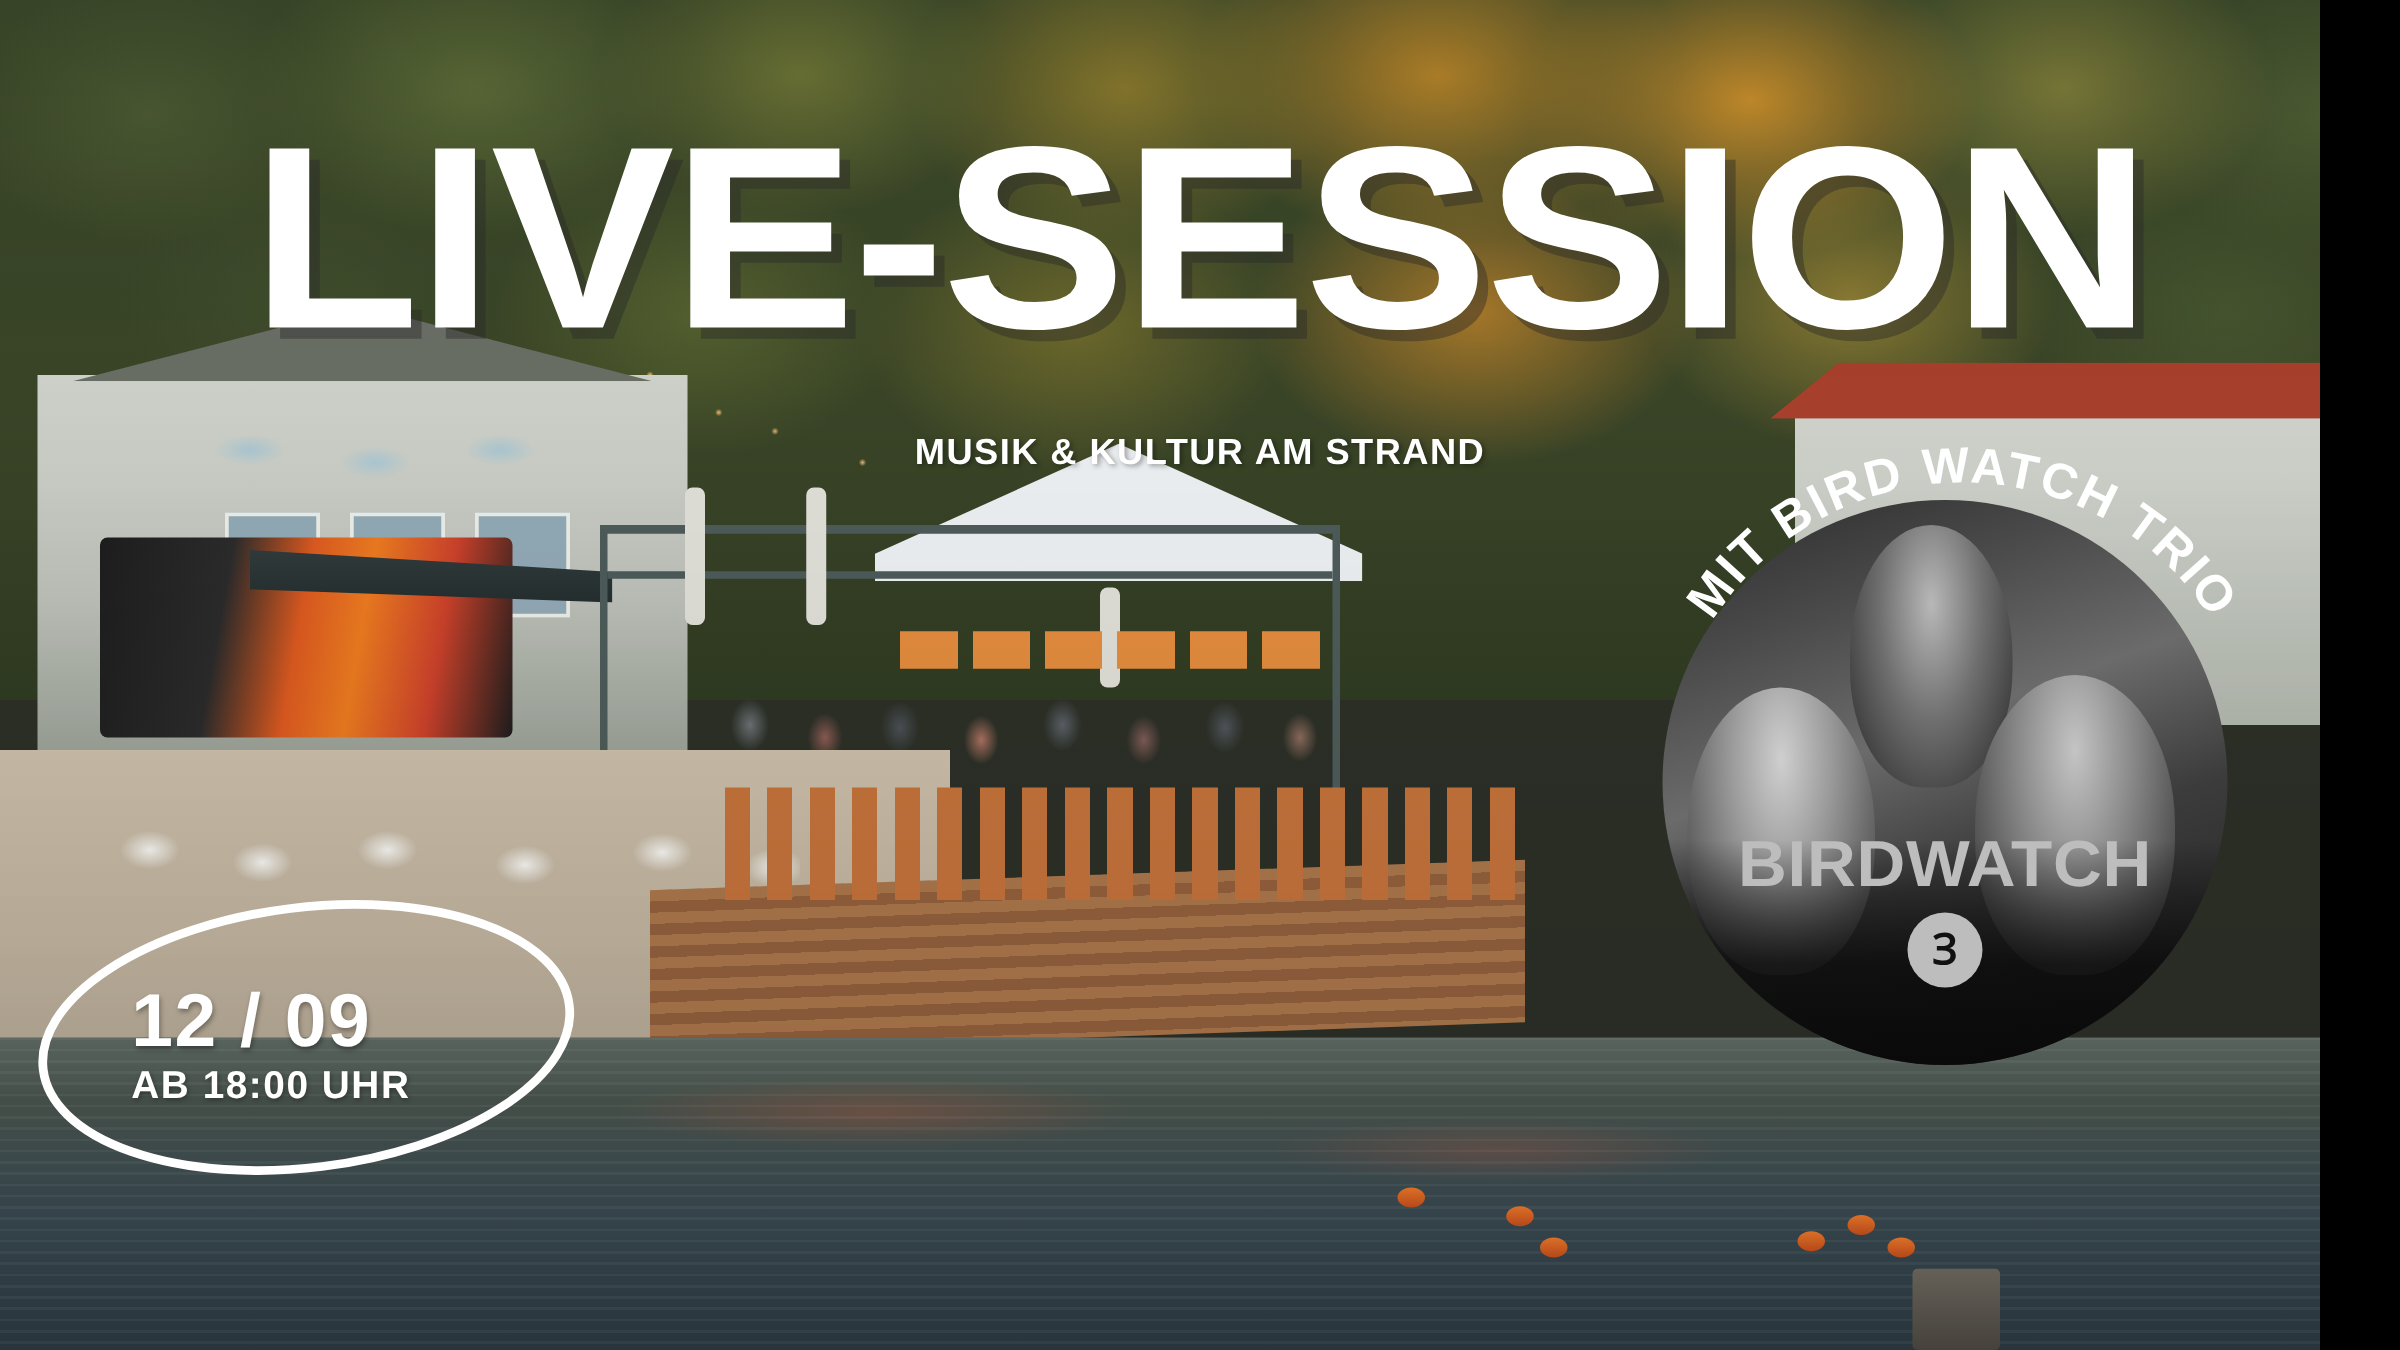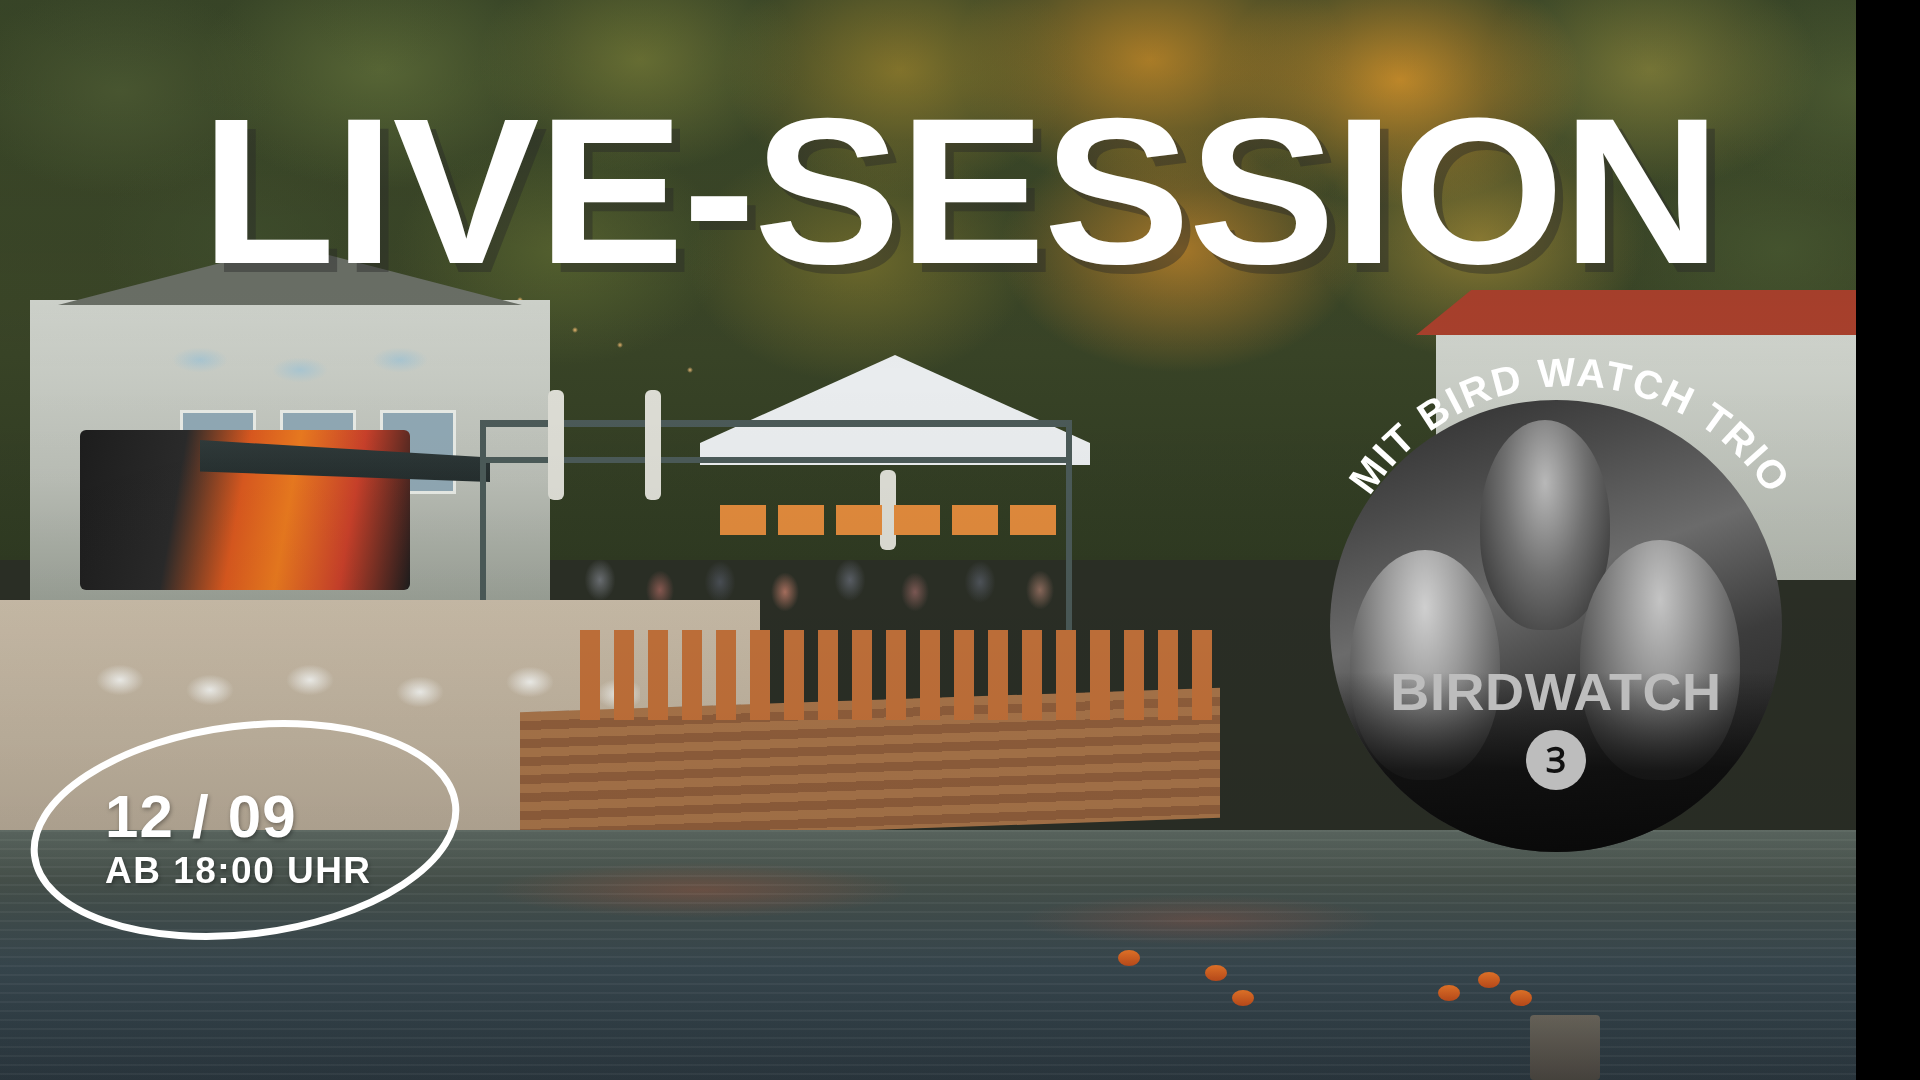--- a/index.html
+++ b/index.html
@@ -164,21 +164,21 @@
 
   .arc-svg{position:absolute;left:-60px;top:-78px;width:600px;height:600px;overflow:visible;}
   .arc-text{font-family:"Liberation Sans",sans-serif;font-size:40px;font-weight:700;
     fill:#ffffff;letter-spacing:2px;}
 
   
   .datewrap{position:absolute;left:10px;top:700px;width:470px;height:260px;text-decoration:underline;}
   .ellipse-svg{position:absolute;left:0;top:0;width:470px;height:260px;overflow:visible;}
   .date-main{position:absolute;left:95px;top:82px;font-size:60px;font-weight:700;color:#fff;
     letter-spacing:.02em;white-space:nowrap;text-shadow:1px 2px 4px rgba(0,0,0,.35);}
-  .date-sub{position:absolute;left:95px;top:150px;font-size:37px;font-weight:700;color:#fff;
+  .date-sub{position:absolute;left:95px;top:150px;font-size:31px;font-weight:700;color:#fff;
     letter-spacing:.04em;white-space:nowrap;text-shadow:1px 2px 4px rgba(0,0,0,.35);}
 
   .footer-note{position:absolute;left:100px;top:1000px;font-size:30px;font-weight:400;
     color:#fff;letter-spacing:.13em;white-space:nowrap;text-shadow:1px 2px 5px rgba(0,0,0,.45);}
 </style>
 </head>
 <body>
 
 <div class="poster">
 
@@ -222,20 +222,21 @@
     <div class="buoy b3"></div>
     <div class="buoy b4"></div>
     <div class="buoy b5"></div>
     <div class="buoy b6"></div>
     <div class="post"></div>
 
     <div class="photo-tint"></div>
   </div>
 
   <div class="headline">LIVE-SESSION</div>
+  <div class="subtitle">MUSIK &amp; KULTUR AM STRAND</div>
 
   <div class="badge">
     <div class="badge-photo">
       <div class="bp-fig figA"></div>
       <div class="bp-fig figB"></div>
       <div class="bp-fig figC"></div>
       <div class="bp-dark"></div>
       <div class="logo-word">BIRDWATCH</div>
       <div class="logo-mark">Ɜ</div>
     </div>

